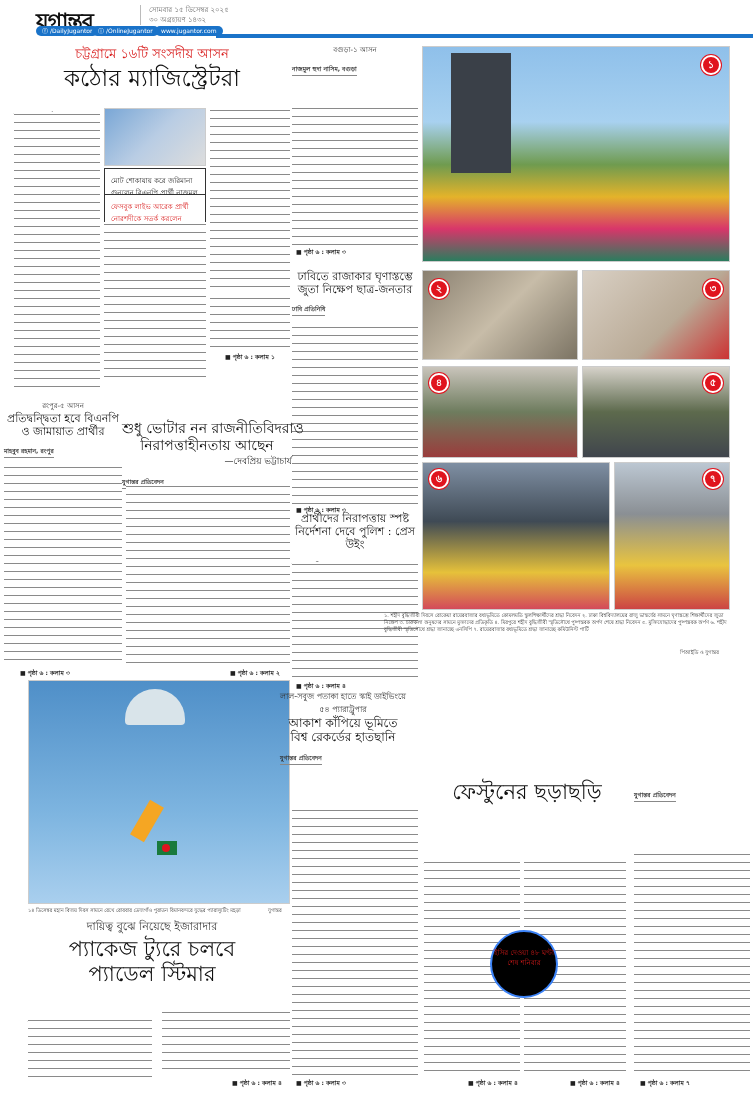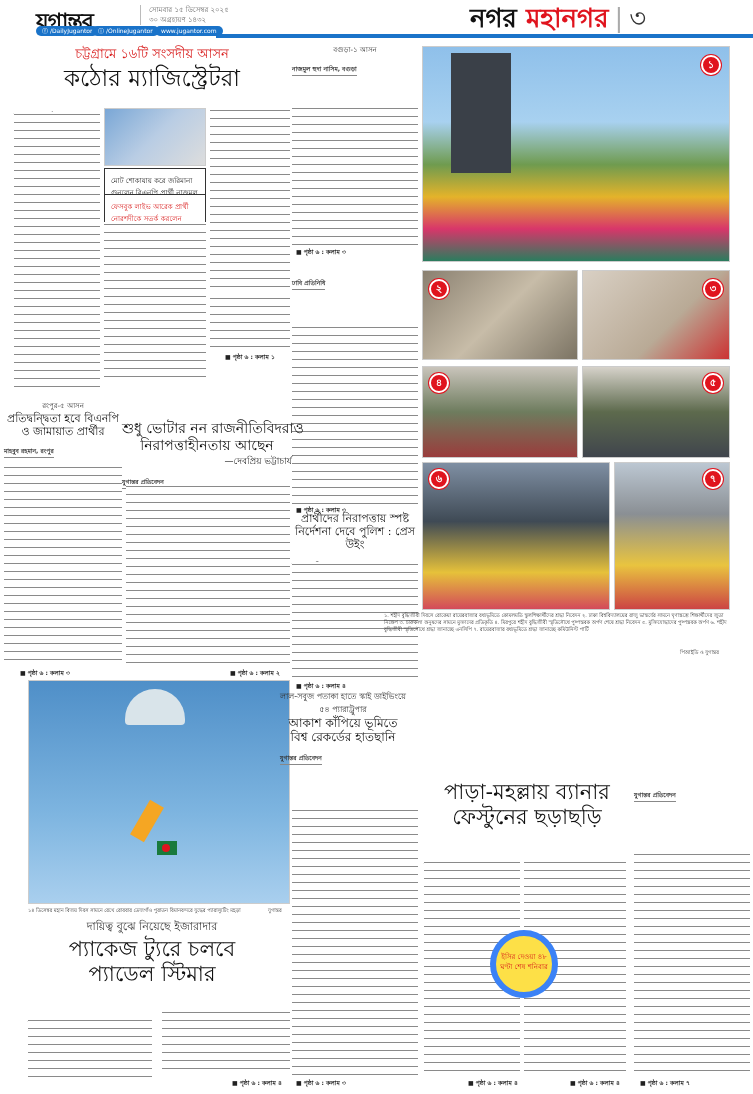--- a/index.html
+++ b/index.html
@@ -17,39 +17,35 @@
 .blue-bar{left:216px;top:34px;width:537px;height:4px;background:#1a73c9}
 .kicker{font-size:13px;text-align:center;color:#d81a1a}
 .kicker.grey{color:#333;font-size:11px}
 .hl{font-family:"DejaVu Sans",sans-serif;text-align:center;color:#111;line-height:1.2}
 .byline{font-size:6px;font-weight:bold;color:#333;border-bottom:1px solid #888;display:inline-block}
 .cont{font-size:6px;font-weight:bold;color:#222}
 .photo{overflow:hidden;border:1px solid #ccc}
 .badge{width:20px;height:20px;border-radius:50%;background:#e0141e;border:2px solid #fff;box-shadow:0 0 0 1px #e0141e;color:#fff;font-size:10px;line-height:16px;text-align:center;font-weight:bold}
 .caption{font-size:6px;line-height:9px;color:#333}
 .quote-box{border:1px solid #333;background:#fff;font-size:7px;text-align:left;padding:6px}
-.callout-circle{width:68px;height:68px;border-radius:50%;border:6px solid #3b82f6;background:#fde047;text-align:center;font-size:7px;color:#d81a1a;line-height:10px;padding-top:16px}
+.callout-circle{width:68px;height:68px;border-radius:50%;border:2px solid #3b82f6;background:#000000;text-align:center;font-size:7px;color:#d81a1a;line-height:10px;padding-top:16px}
 .lines{background:repeating-linear-gradient(#fff 0 2px,#8a8a8a 2px 3px,#fff 3px 8px)}
 </style>
 </head>
 <body>
 
 <div class="abs masthead">
   <div class="abs logo">যুগান্তর</div>
   <div class="abs date-block">
     <div>সোমবার ১৫ ডিসেম্বর ২০২৫</div>
     <div>৩০ অগ্রহায়ণ ১৪৩২</div>
   </div>
   <div class="abs social" style="left:36px"><span>ⓕ </span><span>/DailyJugantor</span></div>
   <div class="abs social" style="left:92px"><span>ⓘ </span><span>/OnlineJugantor</span></div>
   <div class="abs social" style="left:155px"><span>www.jugantor.com</span></div>
-  <div class="abs section-title">
-    <span class="t1">নগর</span>
-    <span class="t2">মহানগর</span><span class="sep">|</span><span class="pg">৩</span>
-  </div>
   <div class="abs blue-bar"></div>
 </div>
 
 <div class="abs" style="left:14px;top:44px;width:276px">
   <div class="kicker">চট্টগ্রামে ১৬টি সংসদীয় আসন</div>
   <div class="hl" style="font-size:23px">কঠোর ম্যাজিস্ট্রেটরা</div>
 </div>
 <div class="abs" style="left:14px;top:102px;width:90px"><span class="byline">আহমেদ মুসা, চট্টগ্রাম</span></div>
 <div class="abs lines" style="left:14px;top:112px;width:86px;height:278px"></div>
 <div class="abs lines" style="left:210px;top:108px;width:80px;height:185px"></div>
@@ -66,20 +62,21 @@
 </div>
 <div class="abs lines" style="left:292px;top:106px;width:126px;height:140px"></div>
 <div class="abs cont" style="left:296px;top:247px">■ পৃষ্ঠা ৬ : কলাম ৩</div>
 
 <div class="abs photo" style="left:422px;top:46px;width:308px;height:216px;background:linear-gradient(180deg,#8fc0ea 0%,#a8d1f0 35%,#6f9b4f 55%,#e4b32a 70%,#d8366a 85%,#2a7d5e 100%)">
   <div class="abs" style="left:28px;top:6px;width:60px;height:120px;background:#3a4048"></div>
   <div class="abs badge" style="right:8px;top:8px">১</div>
 </div>
 
 <div class="abs" style="left:292px;top:270px;width:126px">
+  <div class="hl" style="font-size:11px">ঢাবিতে রাজাকার ঘৃণাস্তম্ভে জুতা নিক্ষেপ ছাত্র-জনতার</div>
   <div><span class="byline">ঢাবি প্রতিনিধি</span></div>
 </div>
 <div class="abs lines" style="left:292px;top:325px;width:126px;height:180px"></div>
 <div class="abs cont" style="left:296px;top:505px">■ পৃষ্ঠা ৬ : কলাম ৩</div>
 
 <div class="abs photo" style="left:422px;top:270px;width:156px;height:90px;background:linear-gradient(135deg,#8a8070,#c7bca8 50%,#7c7464)">
     <div class="abs badge" style="left:6px;top:8px">২</div>
   </div>
 <div class="abs photo" style="left:582px;top:270px;width:148px;height:90px;background:linear-gradient(135deg,#d9d0c4,#b9aa96 60%,#c33)">
     <div class="abs badge" style="right:6px;top:8px">৩</div>
@@ -147,21 +144,20 @@
 
 <div class="abs" style="left:280px;top:690px;width:126px">
   <div class="kicker grey" style="font-size:8px">লাল-সবুজ পতাকা হাতে স্কাই ডাইভিংয়ে ৫৪ প্যারাট্রুপার</div>
   <div class="hl" style="font-size:12px">আকাশ কাঁপিয়ে ভূমিতে বিশ্ব রেকর্ডের হাতছানি</div>
   <div><span class="byline">যুগান্তর প্রতিবেদন</span></div>
 </div>
 <div class="abs lines" style="left:292px;top:808px;width:126px;height:268px"></div>
 <div class="abs cont" style="left:296px;top:1078px">■ পৃষ্ঠা ৬ : কলাম ৩</div>
 
 <div class="abs" style="left:424px;top:780px;width:206px">
-  <div class="hl" style="font-size:21px">পাড়া-মহল্লায় ব্যানার</div>
   <div class="hl" style="font-size:21px">ফেস্টুনের ছড়াছড়ি</div>
 </div>
 <div class="abs" style="left:424px;top:852px"><span class="byline">যুগান্তর প্রতিবেদন</span></div>
 <div class="abs lines" style="left:424px;top:860px;width:96px;height:216px"></div>
 <div class="abs lines" style="left:524px;top:860px;width:102px;height:216px"></div>
 <div class="abs callout-circle" style="left:490px;top:930px">ইসির দেওয়া ৪৮ ঘণ্টা শেষ শনিবার</div>
 <div class="abs cont" style="left:468px;top:1078px">■ পৃষ্ঠা ৬ : কলাম ৪</div>
 <div class="abs cont" style="left:570px;top:1078px">■ পৃষ্ঠা ৬ : কলাম ৪</div>
 
 <div class="abs" style="left:634px;top:782px;width:118px">

